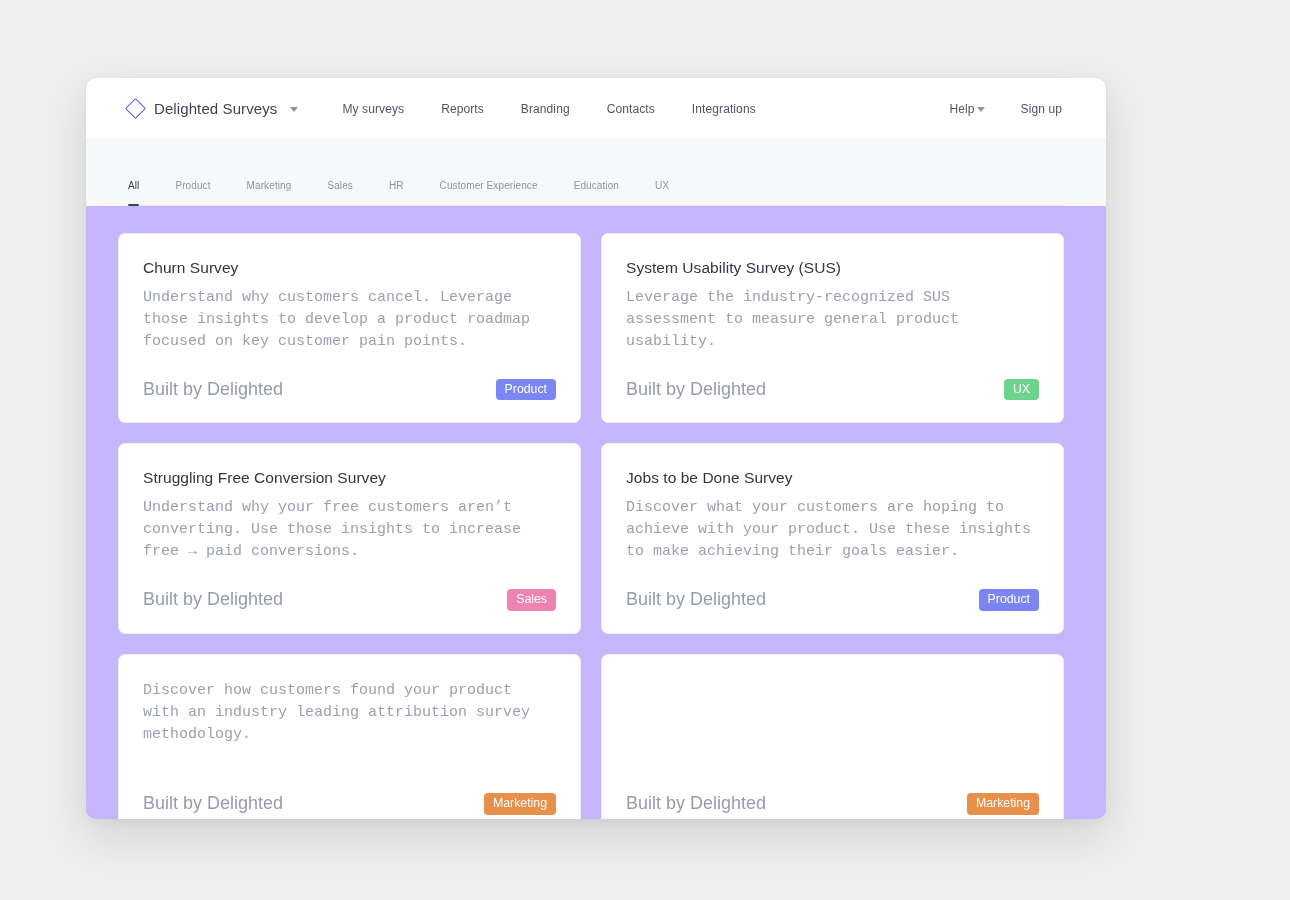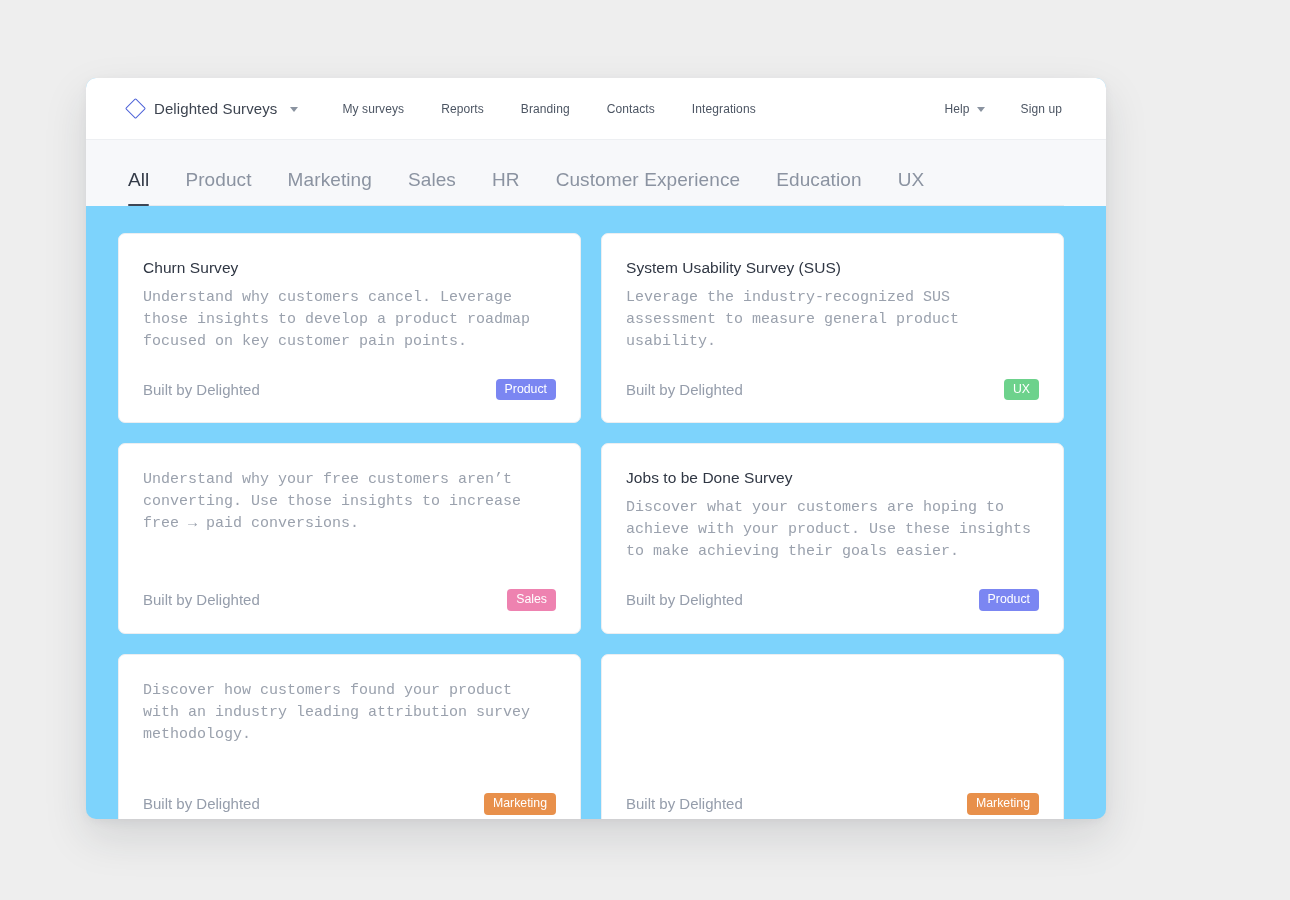--- a/index.html
+++ b/index.html
@@ -8,21 +8,21 @@
     background: #eeeeee;
     font-family: "Liberation Sans", sans-serif;
     -webkit-font-smoothing: antialiased;
     overflow: hidden;
   }
 
   .window {
     position: absolute;
     left: 86px; top: 78px;
     width: 1020px; height: 741px;
-    background: #7dd3fc;
+    background: #c4b5fd;
     border-radius: 10px;
     overflow: hidden;
     box-shadow: 0 18px 44px rgba(30,35,50,0.13), 0 3px 10px rgba(30,35,50,0.05);
   }
 
   
   .topbar {
     height: 62px;
     background: #ffffff;
     display: flex;
@@ -60,37 +60,37 @@
   .nav { display: flex; align-items: center; gap: 37px; }
   .nav-item {
     font-size: 12px;
     color: #4c5563;
     cursor: pointer;
     letter-spacing: .1px;
     white-space: nowrap;
   }
   .spacer { flex: 1 1 auto; }
   .right-nav { display: flex; align-items: center; gap: 36px; }
-  .right-nav .nav-item { display: flex; align-items: center; gap: 5px; }
+  .right-nav .nav-item { display: flex; align-items: center; }
 
   
   .tabs-wrap {
     padding: 0 42px;
     background: #f7f8fa;
   }
   .tabs {
     display: flex;
     align-items: flex-end;
     gap: 36px;
     height: 66px;
     border-bottom: 1px solid #e8eaee;
     padding-bottom: 0;
   }
   .tab {
-    font-size: 19px;
+    font-size: 10px;
     color: #8b93a1;
     cursor: pointer;
     padding-bottom: 14px;
     position: relative;
     white-space: nowrap;
     letter-spacing: .1px;
   }
   .tab.active { color: #343b48; }
   .tab.active::after {
     content: "";
@@ -133,21 +133,21 @@
     font-family: Liberation Mono, monospace;
   }
   .card-foot {
     margin-top: auto;
     padding-top: 26px;
     display: flex;
     align-items: center;
     justify-content: space-between;
   }
   .built-by {
-    font-size: 15px;
+    font-size: 18px;
     color: #959dab;
   }
   .badge {
     font-size: 12.3px;
     color: #ffffff;
     padding: 4px 9px 5px 9px;
     border-radius: 4px;
     line-height: 1;
     white-space: nowrap;
   }
@@ -209,20 +209,21 @@
       </div>
       <div class="card">
         <div class="card-title">System Usability Survey (SUS)</div>
         <div class="card-desc">Leverage the industry-recognized SUS assessment to measure general product usability.</div>
         <div class="card-foot">
           <span class="built-by">Built by Delighted</span>
           <span class="badge" style="background: rgb(109, 210, 140);">UX</span>
         </div>
       </div>
       <div class="card">
+        <div class="card-title">Struggling Free Conversion Survey</div>
         <div class="card-desc">Understand why your free customers aren’t converting. Use those insights to increase free → paid conversions.</div>
         <div class="card-foot">
           <span class="built-by">Built by Delighted</span>
           <span class="badge" style="background: rgb(238, 130, 176);">Sales</span>
         </div>
       </div>
       <div class="card">
         <div class="card-title">Jobs to be Done Survey</div>
         <div class="card-desc">Discover what your customers are hoping to achieve with your product. Use these insights to make achieving their goals easier.</div>
         <div class="card-foot">

